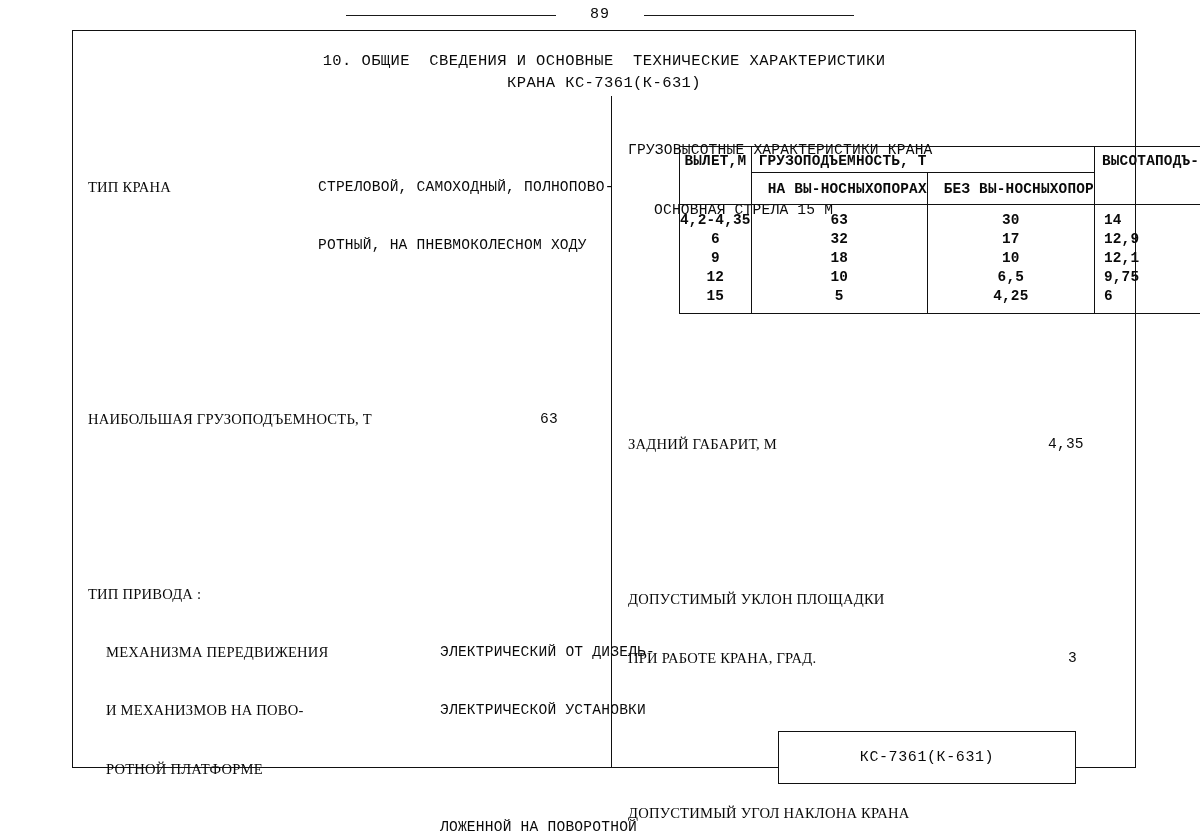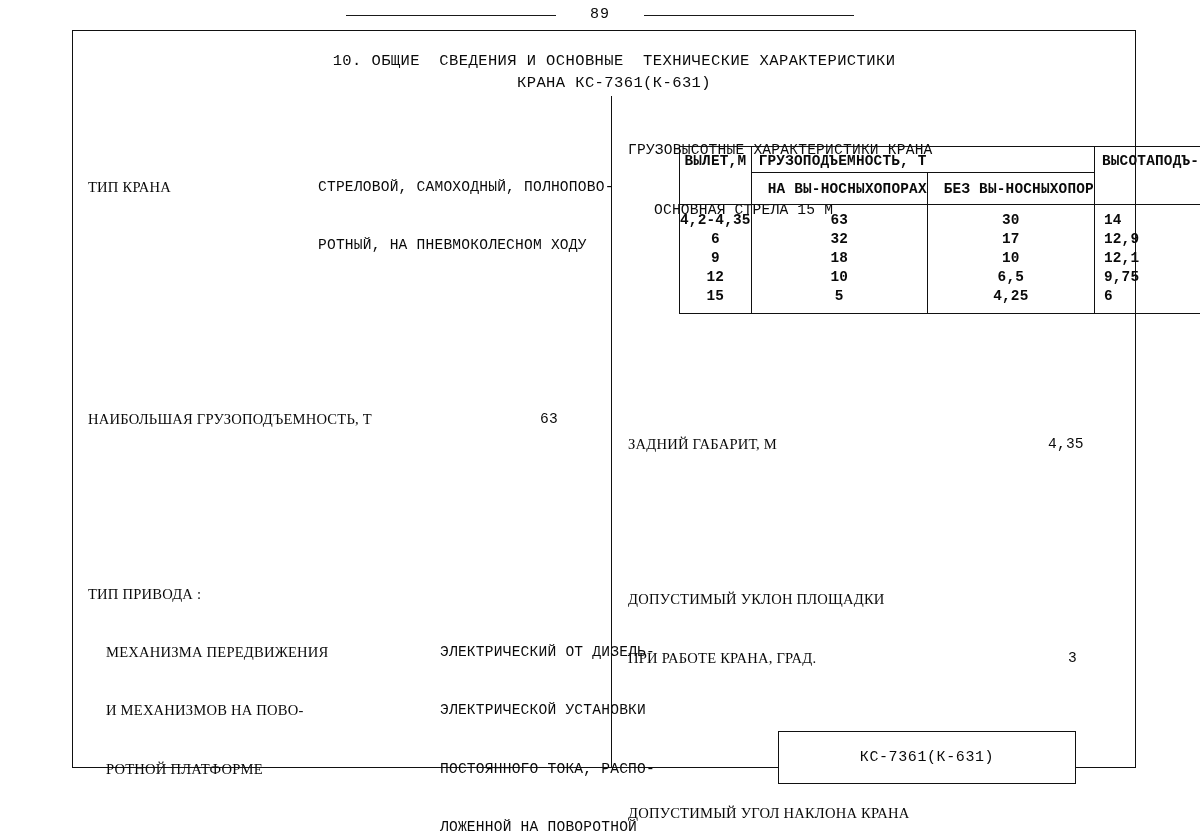--- a/index.html
+++ b/index.html
@@ -64,21 +64,20 @@
   
   .title-block {
     position: absolute;
     left: 72px;
     top: 50px;
     width: 1064px;
     text-align: center;
     font-size: 15.5px;
     line-height: 22px;
     letter-spacing: 0.4px;
-    padding-left: 10px;
   }
   .title-block .l1 { white-space: pre; }
   .title-block .l2 { white-space: pre; }
 
   
   .col {
     position: absolute;
     font-size: 14.6px;
     line-height: 19.4px;
     letter-spacing: 0.2px;
@@ -246,21 +245,20 @@
   <div class="row">
     <span class="lbl" style="left:18px">МЕХАНИЗМА ПЕРЕДВИЖЕНИЯ</span>
     <span class="val vL-c">ЭЛЕКТРИЧЕСКИЙ ОТ ДИЗЕЛЬ-</span>
   </div>
   <div class="row">
     <span class="lbl" style="left:18px">И МЕХАНИЗМОВ НА ПОВО-</span>
     <span class="val vL-c">ЭЛЕКТРИЧЕСКОЙ УСТАНОВКИ</span>
   </div>
   <div class="row">
     <span class="lbl" style="left:18px">РОТНОЙ ПЛАТФОРМЕ</span>
-    <span class="val vL-c">ПОСТОЯННОГО ТОКА, РАСПО-</span>
   </div>
   <div class="row">
     <span class="val vL-c">ЛОЖЕННОЙ НА ПОВОРОТНОЙ</span>
   </div>
   
   
   
 
   
 

